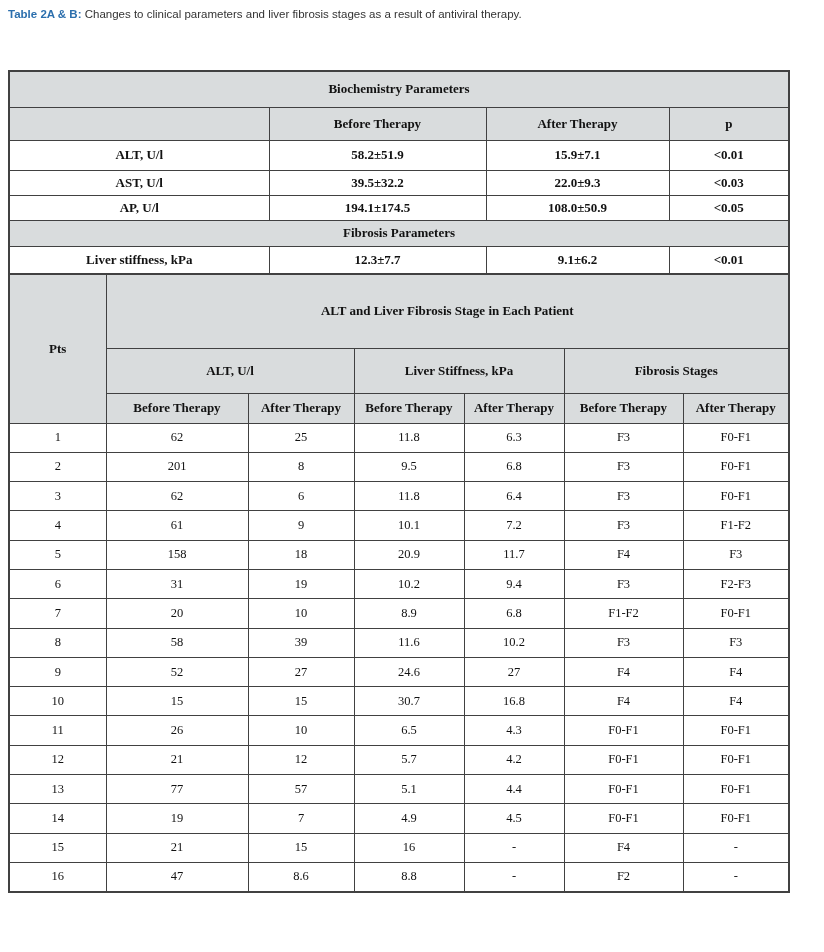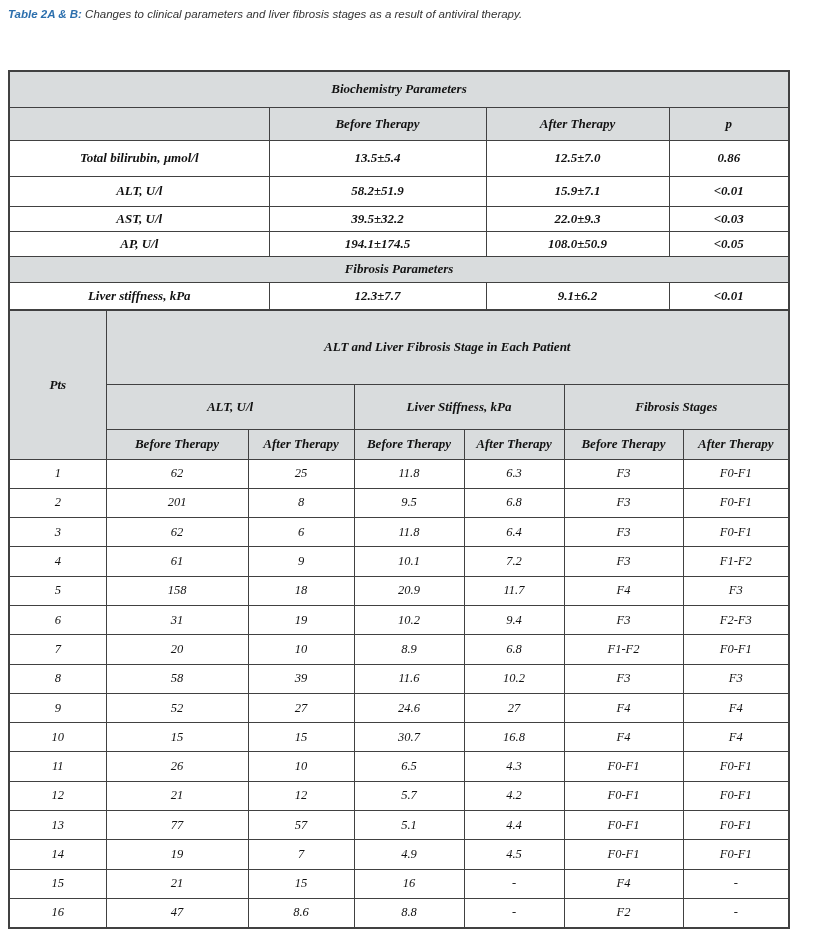--- a/index.html
+++ b/index.html
@@ -1,20 +1,20 @@
 <!DOCTYPE html>
 <html><head>
 <meta charset="utf-8">
 <style>
   html,body{margin:0;padding:0;}
   body{
     width:824px;height:952px;background:#ffffff;overflow:hidden;
     font-family:"Liberation Sans","DejaVu Sans",sans-serif;
   }
-  .doc{padding:7px 0 0 8px;font-style:italic;}
+  .doc{padding:7px 0 0 8px;}
   .caption{font-family:"Liberation Sans","DejaVu Sans",sans-serif;font-size:11.5px;line-height:15px;margin:0 0 9px 0;}
   .caption .lbl{color:#2c6fad;font-weight:700;}
   .caption .txt{color:#333333;}
   table.t{
     border-collapse:collapse;table-layout:fixed;width:780px;
     border:2px solid #414141;
     margin-top:48px;
   }
   table.t td{
     border:1px solid #414141;text-align:center;vertical-align:middle;
@@ -48,26 +48,20 @@
         <td colspan="4" class="hdr">Biochemistry Parameters</td>
       </tr>
       <tr style="height:33px">
         <td class="hdr"></td>
         <td class="hdr">Before Therapy</td>
         <td class="hdr">After Therapy</td>
         <td class="hdr">p</td>
       </tr>
     </tbody>
     <tbody id="biochem-rows">
-        <tr style="height: 36px;">
-          <td class="b">Total bilirubin, µmol/l</td>
-          <td class="b">13.5±5.4</td>
-          <td class="b">12.5±7.0</td>
-          <td class="b">0.86</td>
-        </tr>
         <tr style="height: 30px;">
           <td class="b">ALT, U/l</td>
           <td class="b">58.2±51.9</td>
           <td class="b">15.9±7.1</td>
           <td class="b">&lt;0.01</td>
         </tr>
         <tr style="height: 25px;">
           <td class="b">AST, U/l</td>
           <td class="b">39.5±32.2</td>
           <td class="b">22.0±9.3</td>

